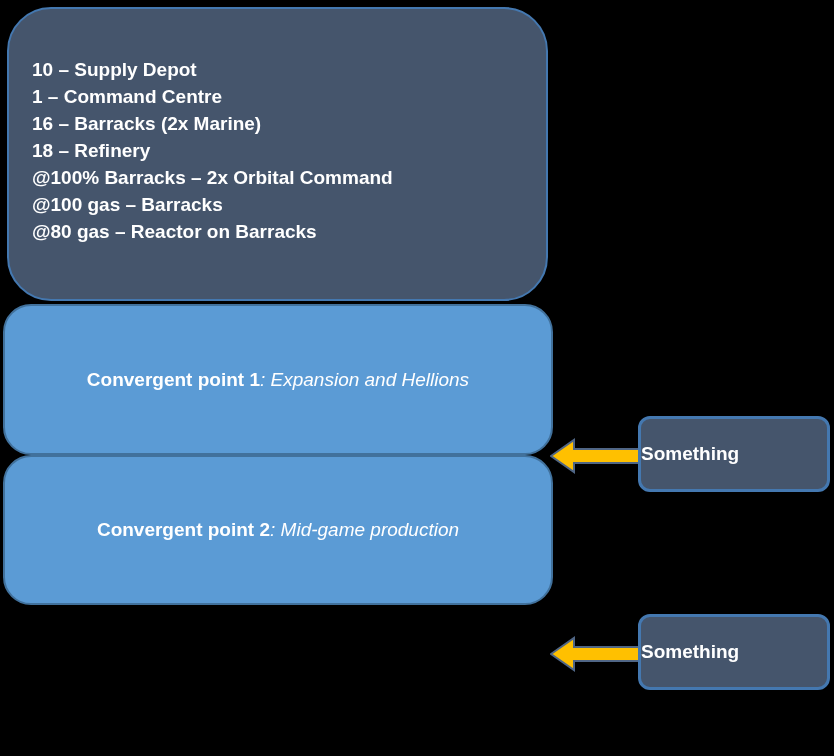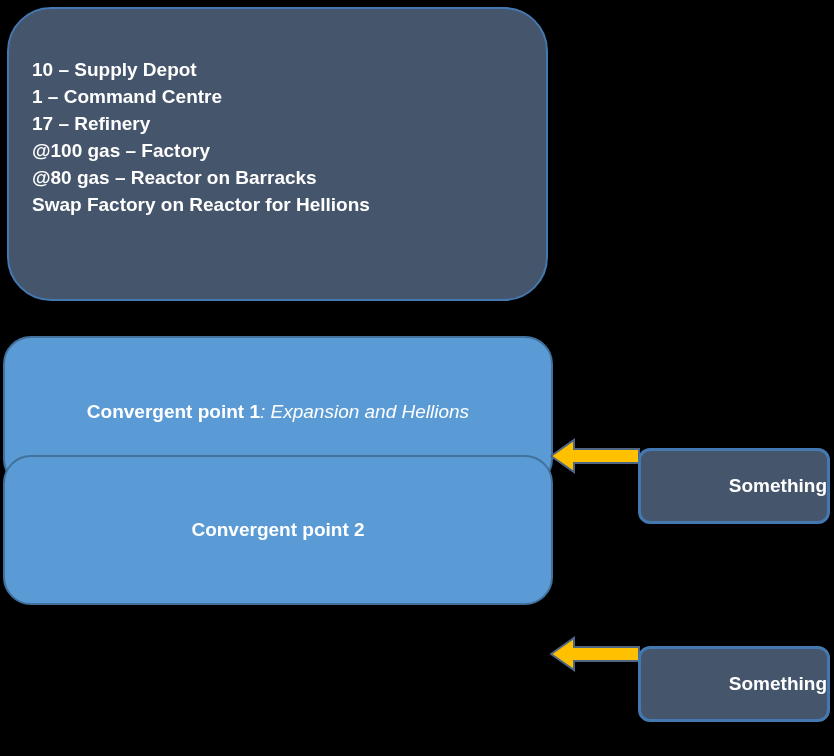--- a/index.html
+++ b/index.html
@@ -38,71 +38,72 @@
     width: 550px;
     background: var(--blue-box-fill, #5B9BD5);
     border: 2px solid var(--blue-box-border, #41719C);
     border-radius: 28px;
     display: flex;
     align-items: center;
     justify-content: center;
     font-size: 19px;
     text-align: center;
   }
-  .cp-1 { top: 304px; height: 151px; margin-top: 32px; }
+  .cp-1 { top: 304px; height: 151px; }
   .cp-2 { top: 455px; height: 150px; }
   .cp-3 { top: 605px; height: 147px; }
   .cp .lbl { font-weight: bold; white-space: pre; }
   .cp .desc { font-weight: normal; white-space: pre; font-style: italic; }
   .callout {
     left: 638px;
     width: 192px;
     height: 76px;
     background: var(--dark-box-fill, #45556C);
     border: 3px solid var(--dark-box-border, #4478B0);
     border-radius: 12px;
     display: flex;
     align-items: center;
-    justify-content: flex-end;
+    justify-content: flex-start;
     font-size: 19px;
     font-weight: bold;
     text-align: center;
-    margin-top: 32px;
   }
   .callout-1 { top: 416px; }
   .callout-2 { top: 614px; }
   .arrow {
     position: absolute;
     width: 90px;
     height: 36px;
   }
   .arrow-1 { left: 550px; top: 438px; }
   .arrow-2 { left: 550px; top: 636px; }
 </style>
 </head>
 <body>
 
 <div class="canvas">
 
   <div class="box build-order">
     <div>10 – Supply Depot</div>
     <div>1 – Command Centre</div>
-    <div>17 – Refinery</div>
-    <div>@100 gas – Factory</div>
+    <div>16 – Barracks (2x Marine)</div>
+    <div>18 – Refinery</div>
+    <div>@100% Barracks – 2x Orbital Command</div>
+    <div>@100 gas – Barracks</div>
     <div>@80 gas – Reactor on Barracks</div>
-    <div>Swap Factory on Reactor for Hellions</div>
   </div>
 
   <div class="box cp cp-1">
     <span class="lbl">Convergent point 1</span>
       <span class="desc">: Expansion and Hellions</span>
   </div>
 
   <div class="box cp cp-2">
     <span class="lbl">Convergent point 2</span>
+      <span class="desc">: Mid-game production</span>
   </div>
 
 
   <svg class="arrow arrow-1" viewBox="0 0 90 36">
     <polygon points="1,18 24,2 24,11 89,11 89,25 24,25 24,34" style="fill:var(--arrow-fill, #FFC000); stroke:var(--arrow-border, #506685); stroke-width:2; stroke-linejoin:miter;"></polygon>
   </svg>
   <svg class="arrow arrow-2" viewBox="0 0 90 36">
     <polygon points="1,18 24,2 24,11 89,11 89,25 24,25 24,34" style="fill:var(--arrow-fill, #FFC000); stroke:var(--arrow-border, #506685); stroke-width:2; stroke-linejoin:miter;"></polygon>
   </svg>
 

